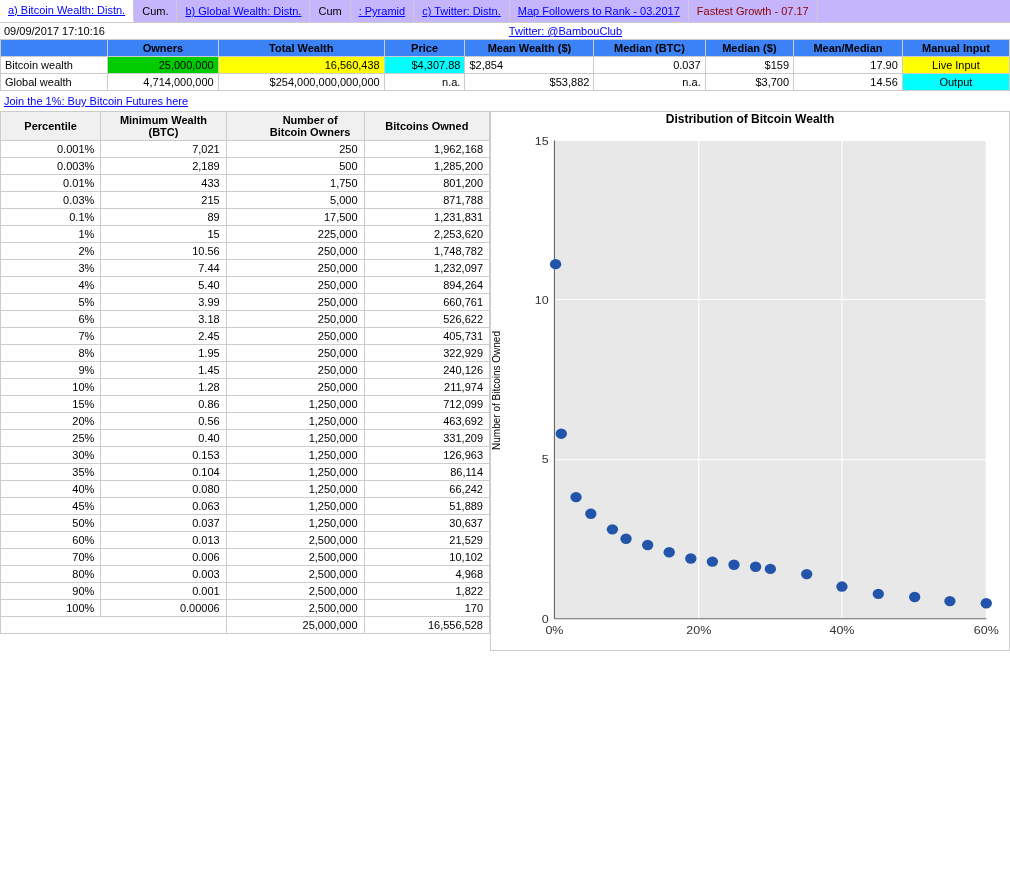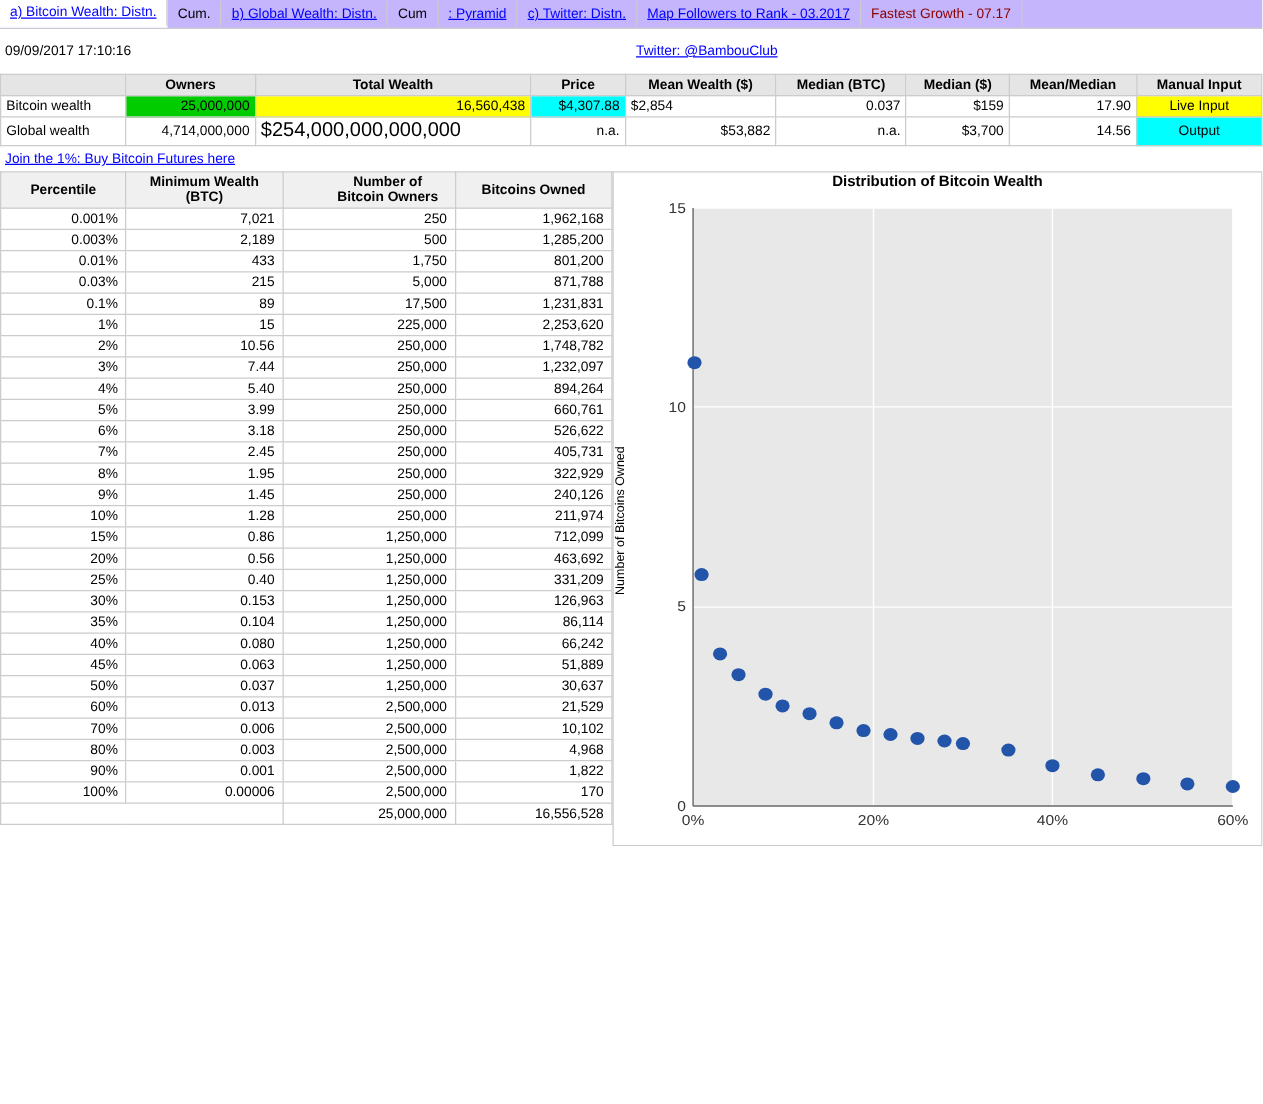--- a/index.html
+++ b/index.html
@@ -18,39 +18,39 @@
       white-space: nowrap;
       font-size: 11px;
     }
     .nav-tab.active { background: #fff; border-bottom: 2px solid #fff; }
     .nav-tab-blue { color: blue; text-decoration: underline; }
     .fastest-growth { color: #8B0000; font-size: 11px; padding: 4px 8px; }
 
     #header-row {
       display: flex;
       align-items: center;
-      padding: 12px 4px;
+      padding: 2px 4px;
       font-size: 11px;
     }
     .timestamp { font-size: 11px; margin-right: 20px; }
     .twitter-link { color: blue; text-decoration: underline; margin-left: auto; margin-right: auto; }
 
     table.main-table {
       border-collapse: collapse;
       width: 100%;
     }
     table.main-table td, table.main-table th {
       border: 1px solid #ccc;
       padding: 2px 4px;
       font-size: 11px;
       white-space: nowrap;
     }
     .header-row th {
       text-align: center;
-      background: #e5e5e5;
+      background: #3b82f6;
       font-weight: bold;
     }
     .green-bg { background: #00cc00; }
     .yellow-bg { background: #ffff00; }
     .cyan-bg { background: #00ffff; }
     .live-yellow { background: #ffff00; }
     .output-cyan { background: #00ffff; }
 
     .join-link { color: blue; text-decoration: underline; font-size: 11px; padding: 4px; display: block; }
 
@@ -129,21 +129,21 @@
       <td class="cyan-bg" style="text-align:right;">$4,307.88</td>
       <td style="">$2,854</td>
       <td style="text-align:right;">0.037</td>
       <td style="text-align:right;">$159</td>
       <td style="text-align:right;">17.90</td>
       <td class="live-yellow" style="text-align:center;">Live Input</td>
     </tr>
     <tr>
       <td>Global wealth</td>
       <td style="text-align:right;">4,714,000,000</td>
-      <td style="text-align:left;font-size:16px;">$254,000,000,000,000</td>
+      <td style="text-align:right;font-size:11px;">$254,000,000,000,000</td>
       <td style="text-align:right;">n.a.</td>
       <td style="text-align:right;">$53,882</td>
       <td style="text-align:right;">n.a.</td>
       <td style="text-align:right;">$3,700</td>
       <td style="text-align:right;">14.56</td>
       <td class="output-cyan" style="text-align:center;">Output</td>
     </tr>
   </tbody>
 </table>
 

